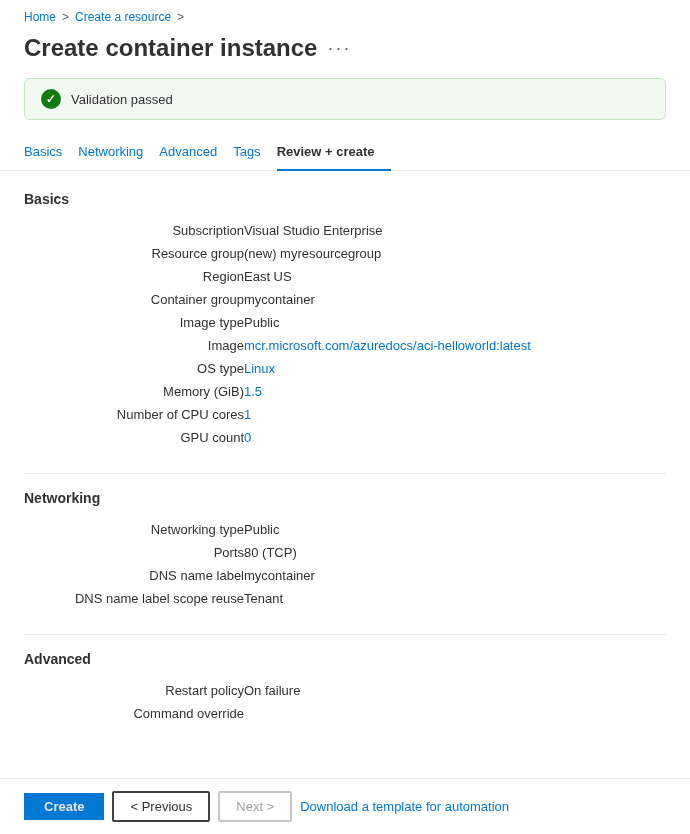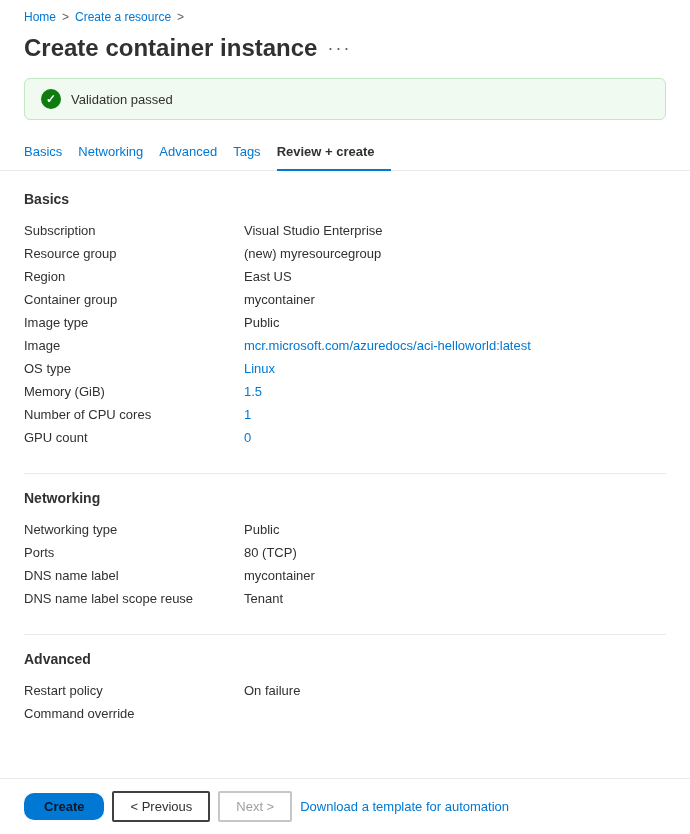--- a/index.html
+++ b/index.html
@@ -111,20 +111,21 @@
       font-size: 14px;
       font-weight: 700;
       color: #323130;
       margin-bottom: 12px;
     }
     .field-row {
       display: flex;
       align-items: flex-start;
       padding: 4px 0;
       min-height: 22px;
+      text-align: right;
     }
     .field-label {
       width: 220px;
       flex-shrink: 0;
       color: #323130;
       font-size: 13px;
     }
     .field-value {
       color: #323130;
       font-size: 13px;
@@ -144,27 +145,27 @@
       width: 690px;
       background: #fff;
       border-top: 1px solid #edebe9;
       padding: 12px 24px;
       display: flex;
       align-items: center;
       gap: 8px;
     }
     .btn-create {
       background: #0078d4;
-      color: #0f172a;
+      color: #e5e5e5;
       border: none;
       padding: 6px 20px;
       font-size: 13px;
       font-weight: 600;
       cursor: pointer;
-      border-radius: 10px;
+      border-radius: 0;
     }
     .btn-nav {
       background: white;
       color: #323130;
       border: 2px solid #404040;
       padding: 6px 16px;
       font-size: 13px;
       cursor: pointer;
       border-radius: 2px;
     }

